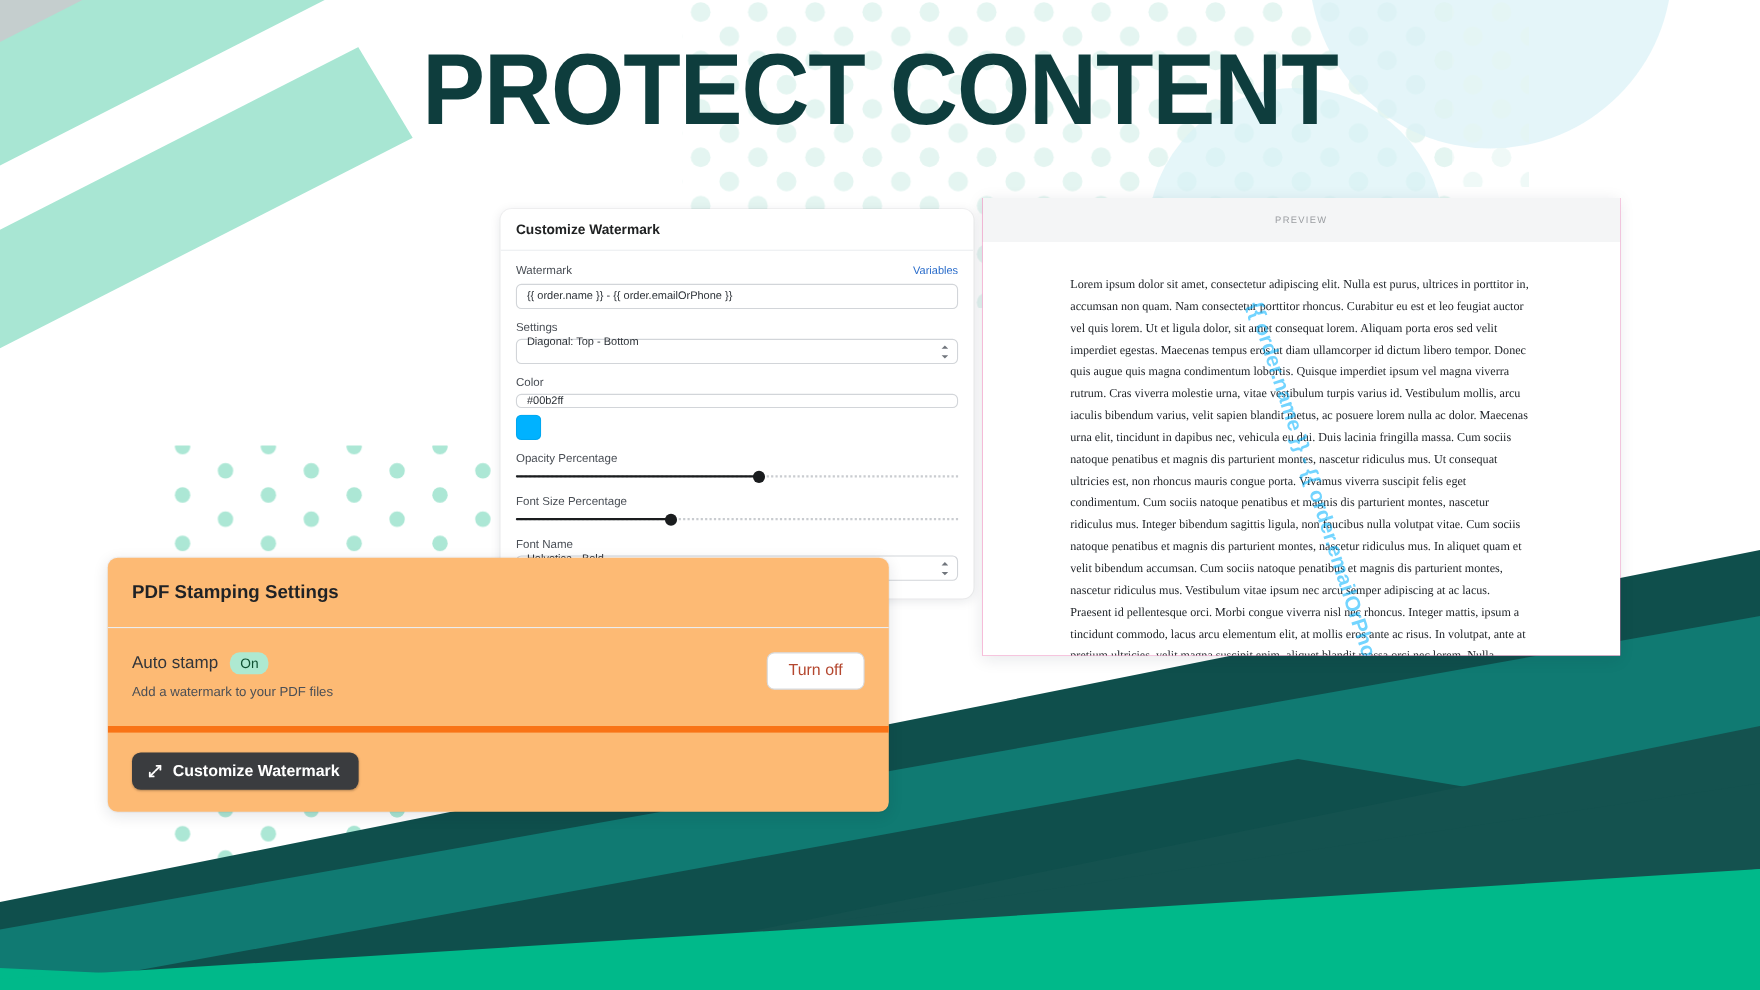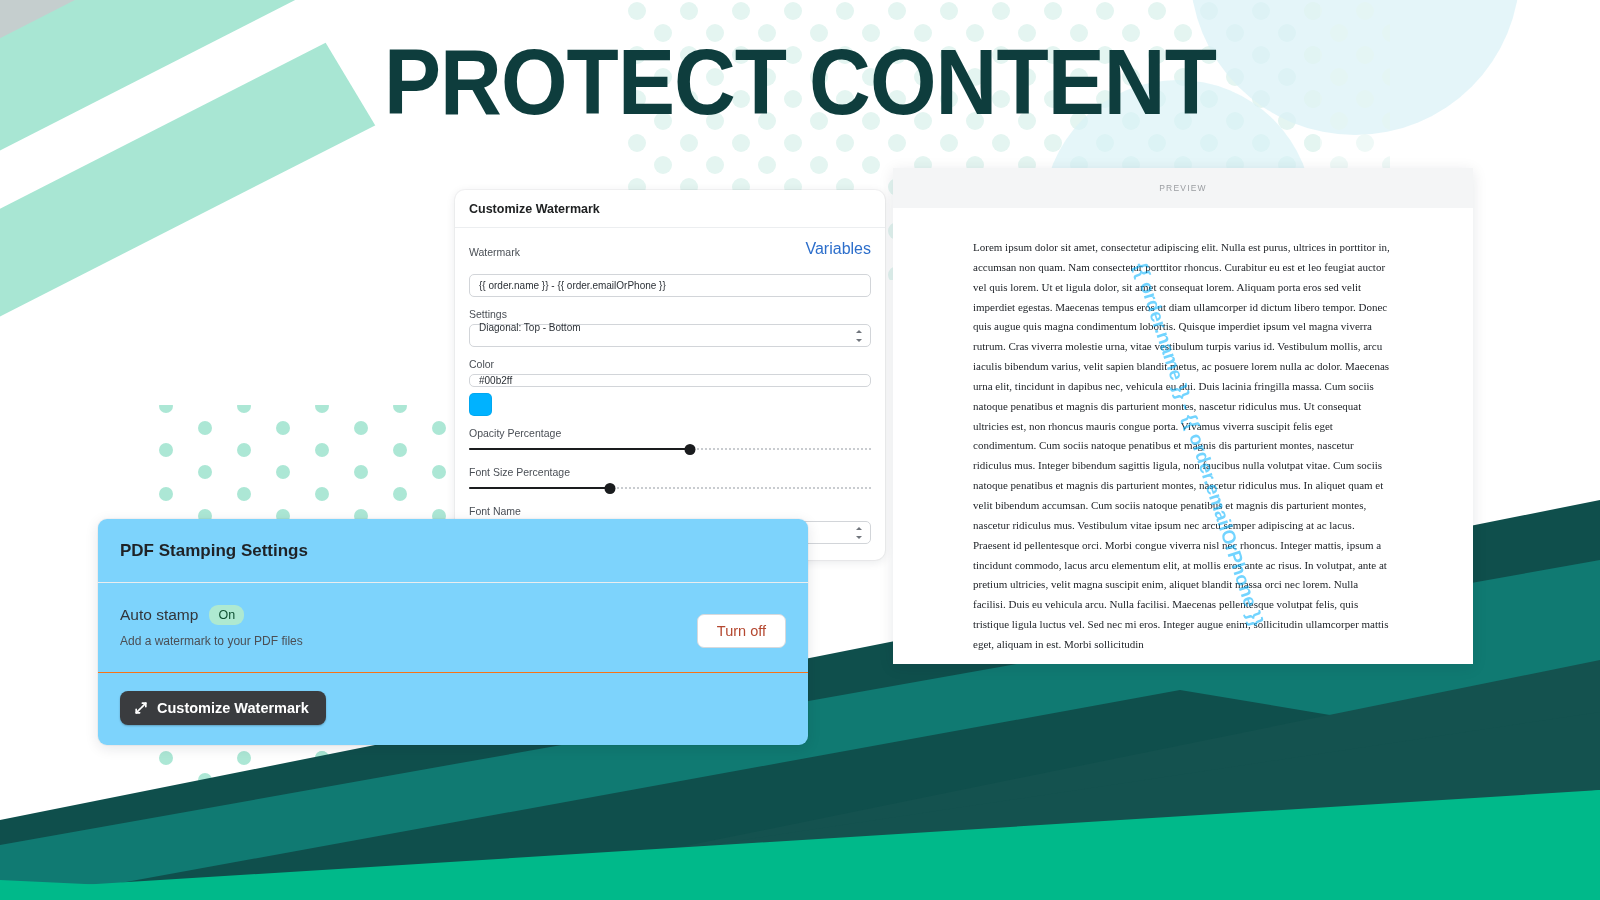--- a/index.html
+++ b/index.html
@@ -48,30 +48,30 @@
     font-weight: 700;
     color: #202223;
     border-bottom: 1px solid #eceef0;
   }
   .wm-body { padding: 12px 14px 16px 14px; }
 
   .field-row {
     display: flex;
     align-items: flex-end;
     justify-content: space-between;
-    margin-bottom: 12px;
+    margin-bottom: 2px;
   }
   .field-label {
     font-size: 10.5px;
     color: #4a4f56;
     margin-bottom: 4px;
     display: block;
   }
   .variables-link {
-    font-size: 16px;
+    font-size: 10px;
     color: #2c6ecb;
     margin-bottom: 4px;
     cursor: pointer;
     text-decoration: none;
   }
   .text-input {
     width: 100%;
     height: 23px;
     border: 1px solid #d2d5d9;
     border-radius: 5px;
@@ -150,23 +150,23 @@
     width: 11px; height: 11px;
     border-radius: 50%;
     background: #1a1c1e;
     transform: translateX(-50%);
   }
 
   
   .preview-panel {
     position: absolute;
     left: 893px;
-    top: 168px;
+    top: 180px;
     width: 580px;
-    height: 496px;
+    height: 416px;
     background: #ec4899;
     box-shadow: 0 3px 14px rgba(20,30,50,0.10);
     z-index: 20;
     overflow: hidden;
   }
   .preview-header {
     height: 40px;
     background: #f4f5f6;
     display: flex;
     align-items: center;
@@ -201,41 +201,41 @@
     white-space: nowrap;
     transform: translate(-46%, -12%) rotate(72deg);
     transform-origin: center center;
     pointer-events: none;
   }
 
   
   .stamp-card {
     position: absolute;
     left: 98px;
-    top: 519px;
+    top: 507px;
     width: 710px;
-    background: #7dd3fc;
+    background: #fdba74;
     border-radius: 9px;
     box-shadow: 0 3px 14px rgba(20,30,50,0.11), 0 0 0 1px rgba(0,0,0,0.03);
     z-index: 35;
     overflow: hidden;
   }
   .stamp-header {
     padding: 22px 22px 21px 22px;
     font-size: 17px;
     font-weight: 700;
     color: #1f2226;
     border-bottom: 1px solid #ebedef;
   }
   .stamp-body {
     padding: 22px 22px 24px 22px;
-    border-bottom: 1px solid #f97316;
+    border-bottom: 6px solid #f97316;
     display: flex;
     justify-content: space-between;
-    align-items: flex-end;
+    align-items: flex-start;
   }
   .stamp-left { display: block; }
   .stamp-title-row { display: flex; align-items: center; gap: 11px; }
   .auto-stamp-label { font-size: 15.5px; color: #32353a; }
   .badge-on {
     background: #aee9d1;
     color: #0f5132;
     font-size: 12.5px;
     padding: 2.5px 9px;
     border-radius: 9px;

